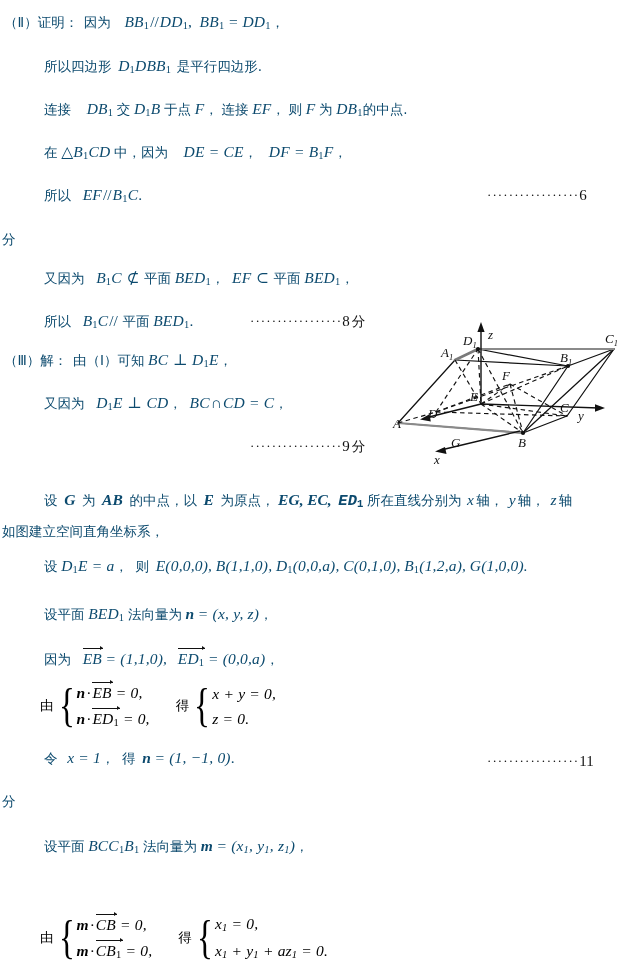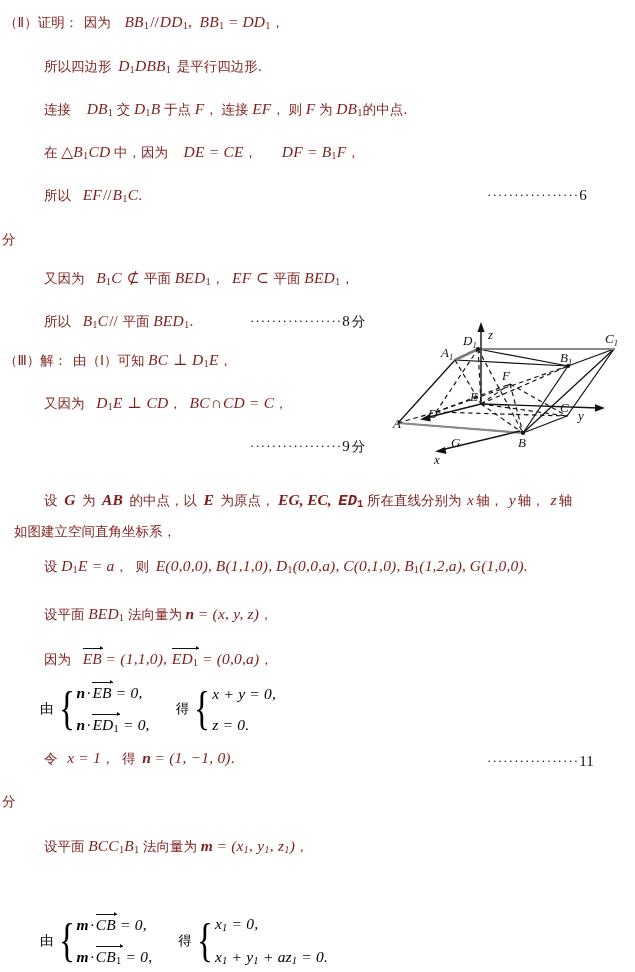--- a/index.html
+++ b/index.html
@@ -22,21 +22,21 @@
     width: 635px;
     height: 972px;
   }
 
   
   .line {
     position: absolute;
     white-space: nowrap;
     font-size: 14.5px;
     line-height: 1;
-    color: #7f1d1d;
+    color: #0c4a6e;
     text-align: center;
   }
 
   .cn { font-family: "DejaVu Sans", "Liberation Sans", sans-serif; font-size: 13.5px; }
 
   
   .mi {
     font-family: "Liberation Serif", "DejaVu Serif", serif;
     font-style: italic;
     font-size: 15.5px;
@@ -132,21 +132,21 @@
     line-height: 0.78;
     font-weight: 300;
     transform: scaleX(0.72);
     transform-origin: center;
     margin: 0 -3px 0 0;
   }
   .sys-rows {
     display: flex;
     flex-direction: column;
     justify-content: center;
-    gap: 15px;
+    gap: 9px;
     padding-left: 2px;
   }
   .sys-row { white-space: nowrap; line-height: 1; }
 
   
   #diagram {
     position: absolute;
     left: 392px;
     top: 292px;
     width: 243px;
@@ -199,21 +199,21 @@
     <span class="mi">F</span>
     <span class="cn">为</span>
     <span class="mi"><span>DB</span><sub class="sub-n">1</sub></span><span class="cn">的中点.</span>
   </div>
 
   <div class="line" style="left:44px; top:144px;">
     <span class="cn">在</span>
     <span class="mi"><span>△B</span><sub class="sub-n">1</sub><span>CD</span></span>
     <span class="cn">中，因为</span>
     <span class="mi" style="margin-left:12px;">DE = CE</span><span class="cn">，</span>
-    <span class="mi" style="margin-left:21px;"><span>DF = B</span><sub class="sub-n">1</sub><span>F</span></span><span class="cn">，</span>
+    <span class="mi" style="margin-left:8px;"><span>DF = B</span><sub class="sub-n">1</sub><span>F</span></span><span class="cn">，</span>
   </div>
 
   <div class="line" style="left:44px; top:187px;">
     <span class="cn">所以</span>
     <span class="mi" style="margin-left:8px;">EF</span><span class="mop">//</span><span class="mi"><span>B</span><sub class="sub-n">1</sub><span>C</span></span><span class="mn">.</span>
   </div>
 
   <div class="leader" style="left:487px; top:187px;">
     <span class="dots">·················</span><span class="score">6</span>
   </div>
@@ -276,21 +276,21 @@
     <span class="cn">为原点，</span>
     <span class="bold-it">EG,</span>
     <span class="bold-it">EC,</span>
     <span class="bold-it" style="margin-left:3px;font-family:Liberation Mono, monospace;"><span>ED</span><sub class="sub-n">1</sub></span>
     <span class="cn">所在直线分别为</span>
     <span class="mi" style="margin:0 2px;">x</span><span class="cn">轴，</span>
     <span class="mi" style="margin:0 2px;">y</span><span class="cn">轴，</span>
     <span class="mi" style="margin:0 2px;">z</span><span class="cn">轴</span>
   </div>
 
-  <div class="line" style="left:14px; top:524px;">
+  <div class="line" style="left:2px; top:524px;">
     <span class="cn">如图建立空间直角坐标系，</span>
   </div>
 
   <div class="line" style="left:44px; top:558px;">
     <span class="cn">设</span>
     <span class="mi"><span>D</span><sub class="sub-n">1</sub><span>E = a</span></span><span class="cn">，</span>
     <span class="cn" style="margin-left:4px;">则</span>
     <span class="mi" style="margin-left:3px;">E(0,0,0),</span>
     <span class="mi">B(1,1,0),</span>
     <span class="mi"><span>D</span><sub class="sub-n">1</sub><span>(0,0,a),</span></span>
@@ -304,21 +304,21 @@
     <span class="mi"><span>BED</span><sub class="sub-n">1</sub></span>
     <span class="cn">法向量为</span>
     <span class="bold-it">n</span>
     <span class="mi">= (x, y, z)</span><span class="cn">，</span>
   </div>
 
   <div class="line" style="left:44px; top:650px;">
     <span class="cn">因为</span>
     <span class="mi" style="margin-left:8px;"><span class="vec">EB</span></span>
     <span class="mi">= (1,1,0),</span>
-    <span class="mi" style="margin-left:1px;"><span class="vec"><span>ED</span><sub class="sub-n">1</sub></span></span>
+    <span class="mi" style="margin-left:7px;"><span class="vec"><span>ED</span><sub class="sub-n">1</sub></span></span>
     <span class="mi">= (0,0,a)</span><span class="cn">，</span>
   </div>
 
   <div class="sys" style="left:40px; top:684px;">
     <span class="sys-lead">由</span>
     <span class="brace">{</span>
     <span class="sys-rows">
       <span class="sys-row">
         <span class="bold-it">n</span><span class="mop">·</span><span class="mi"><span class="vec">EB</span></span>
         <span class="mi">= 0,</span>

